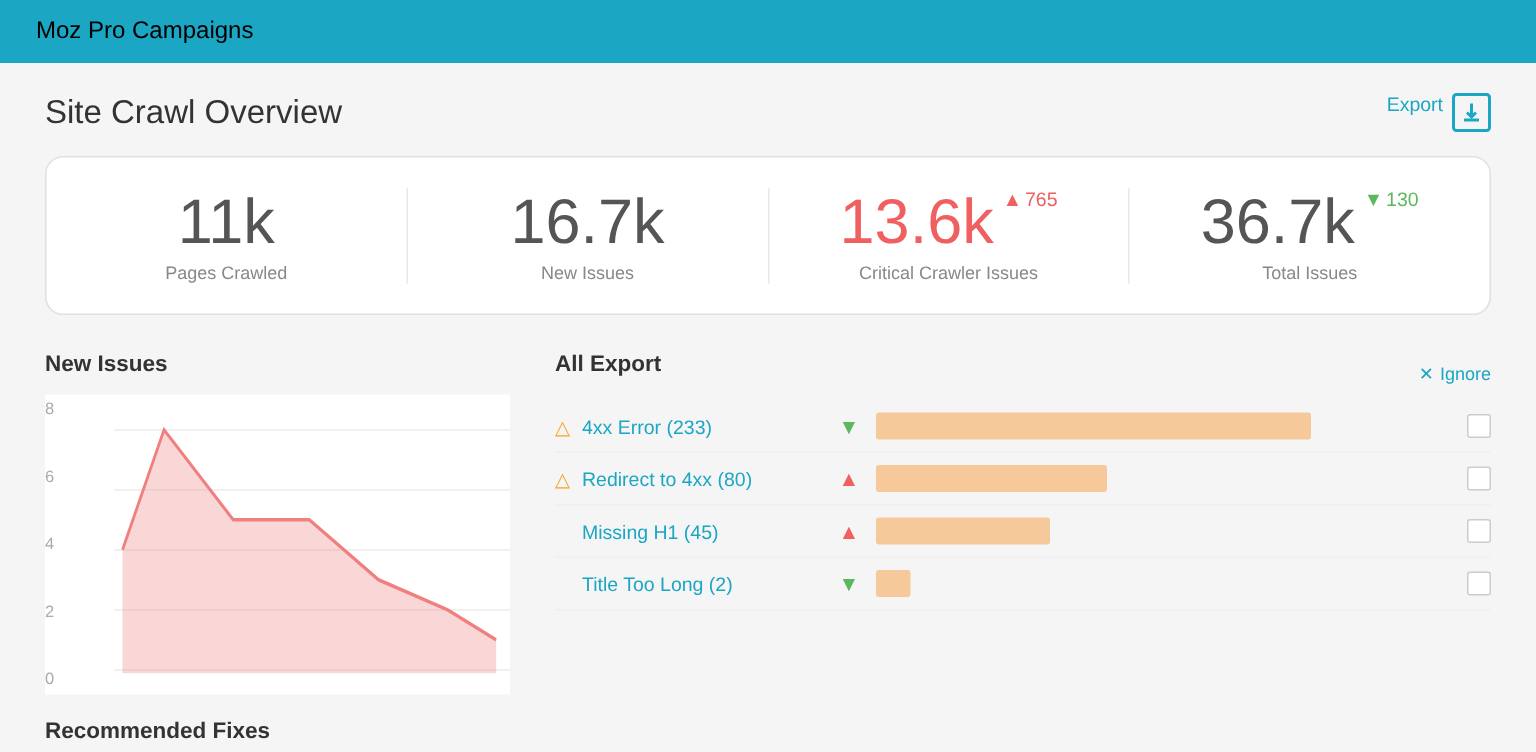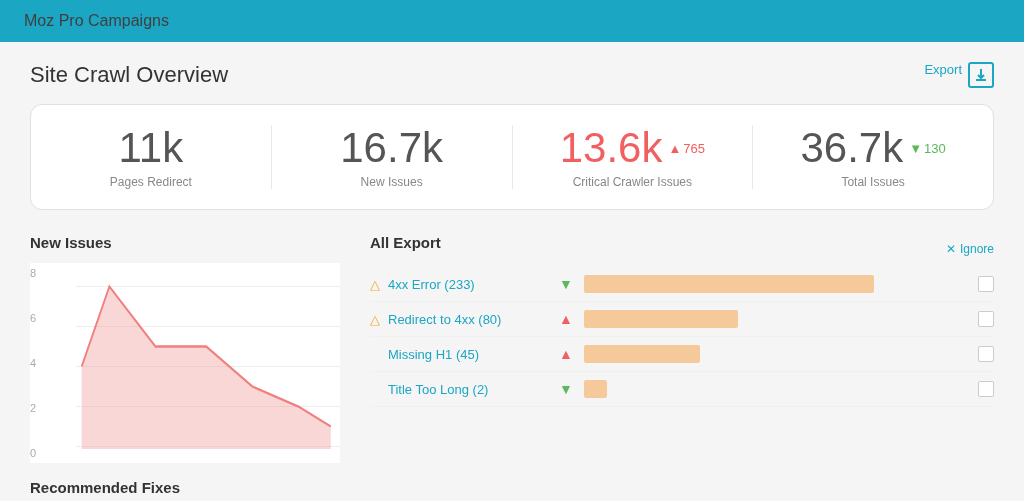--- a/index.html
+++ b/index.html
@@ -1,20 +1,20 @@
 <!DOCTYPE html>
 <html><head>
   <meta charset="utf-8">
   <style>
     * { box-sizing: border-box; margin: 0; padding: 0; }
     body { font-family: 'Helvetica Neue', Arial, sans-serif; background: #f5f5f5; font-size: 14px; color: #444; }
 
     .top-bar {
       background: #1ba6c4;
-      color: #404040;
+      color: #000000;
       padding: 12px 24px;
       font-size: 16px;
       font-weight: 500;
     }
 
     .main-content {
       padding: 20px 30px;
       background: #f5f5f5;
     }
 
@@ -90,21 +90,21 @@
       align-items: center;
       font-size: 13px;
       gap: 2px;
     }
 
     .stat-change.up { color: #f06060; }
     .stat-change.down { color: #5cb85c; }
 
     .stat-row {
       display: flex;
-      align-items: center;
+      align-items: flex-start;
       justify-content: center;
       gap: 6px;
     }
 
     .bottom-section {
       display: flex;
       gap: 30px;
     }
 
     .chart-section {
@@ -232,21 +232,21 @@
           <line x1="2" y1="12" x2="12" y2="12" stroke="#1ba6c4" stroke-width="2"></line>
         </svg>
       </div>
     </button>
   </div>
 
   <div class="stats-card">
 
     <div class="stat-item">
       <div class="stat-value">11k</div>
-      <div class="stat-label">Pages Redirect</div>
+      <div class="stat-label">Pages Crawled</div>
     </div>
 
     <div class="stat-item">
       <div class="stat-value">16.7k</div>
       <div class="stat-label">New Issues</div>
     </div>
 
     <div class="stat-item">
       <div class="stat-row">
         <div class="stat-value critical">13.6k</div>

